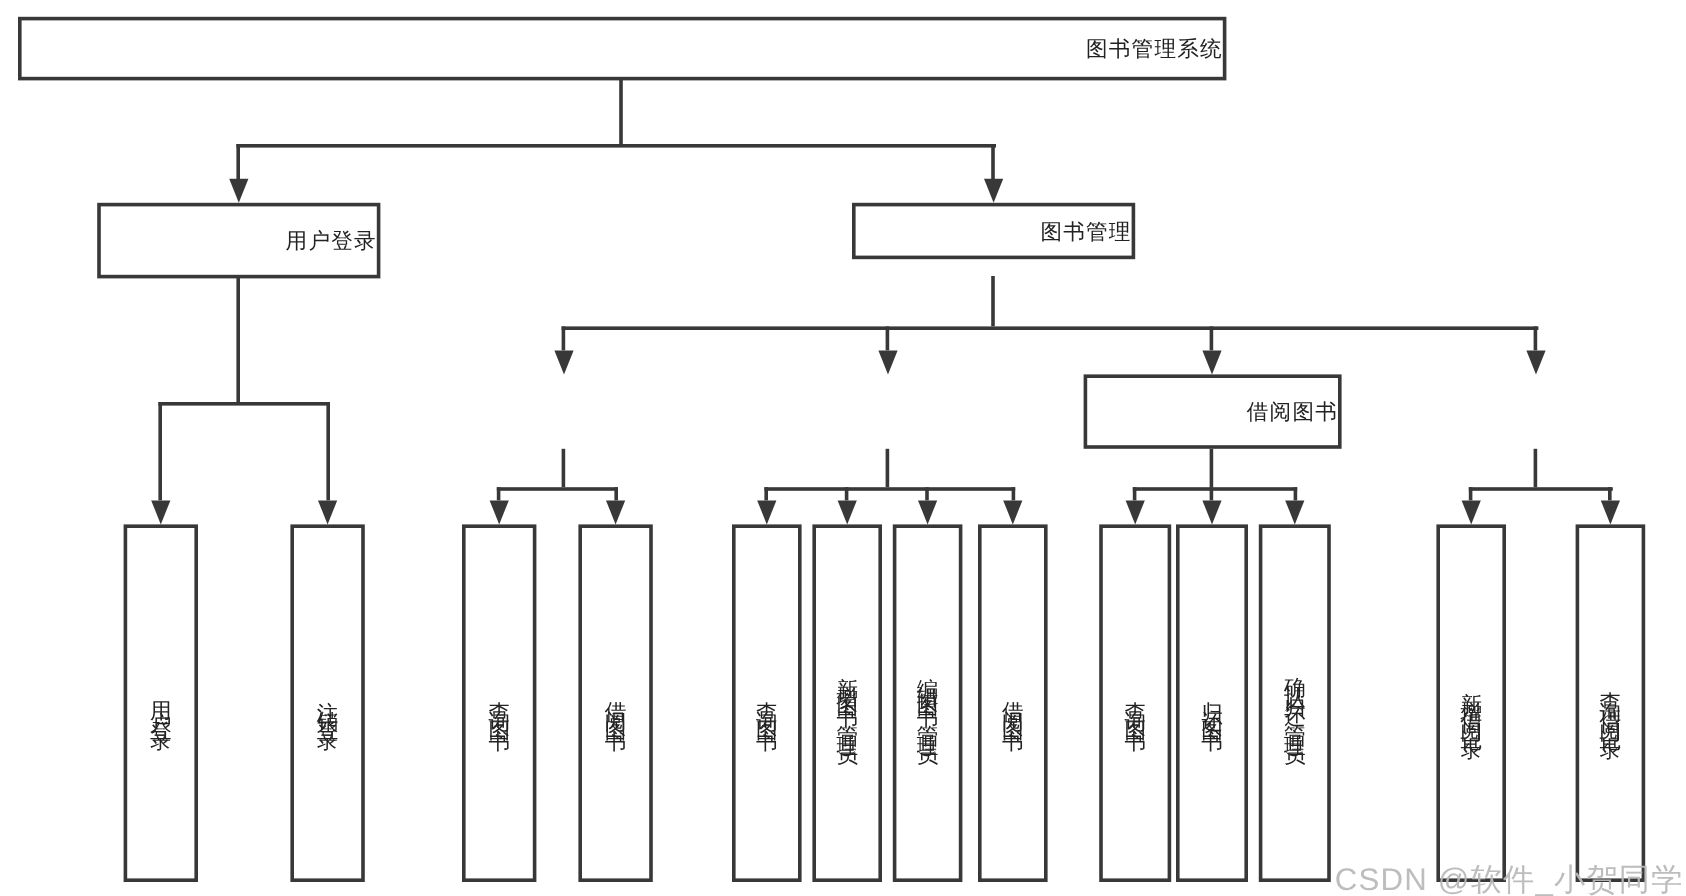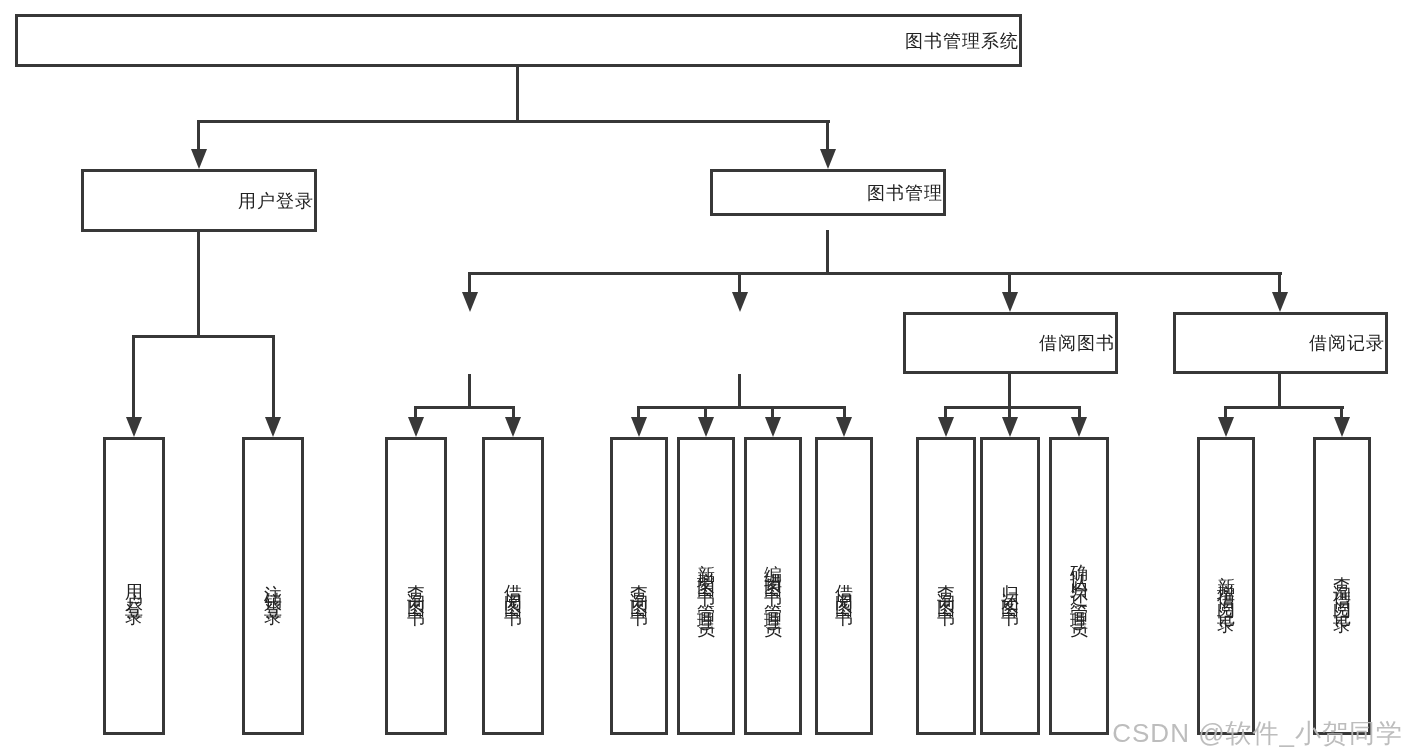--- a/index.html
+++ b/index.html
@@ -75,23 +75,20 @@
 
   <div class="box hbox" style="left:81px; top:169px; width:236px; height:63px;">
     <span>用户登录</span>
   </div>
   <div class="box hbox" style="left:710px; top:169px; width:236px; height:47px;">
     <span>图书管理</span>
   </div>
 
   <div class="box hbox" style="left:903px; top:312px; width:215px; height:62px;">
     <span>借阅图书</span>
-  </div>
-  <div class="box hbox" style="left:1173px; top:312px; width:215px; height:62px;">
-    <span>借阅记录</span>
   </div>
 
   <div class="box leaf" style="left:103px; top:437px; width:62px; height:298px;">
     <span>用户登录</span>
   </div>
   <div class="box leaf" style="left:242px; top:437px; width:62px; height:298px;">
     <span>注销登录</span>
   </div>
 
   <div class="box leaf" style="left:385px; top:437px; width:62px; height:298px;">

